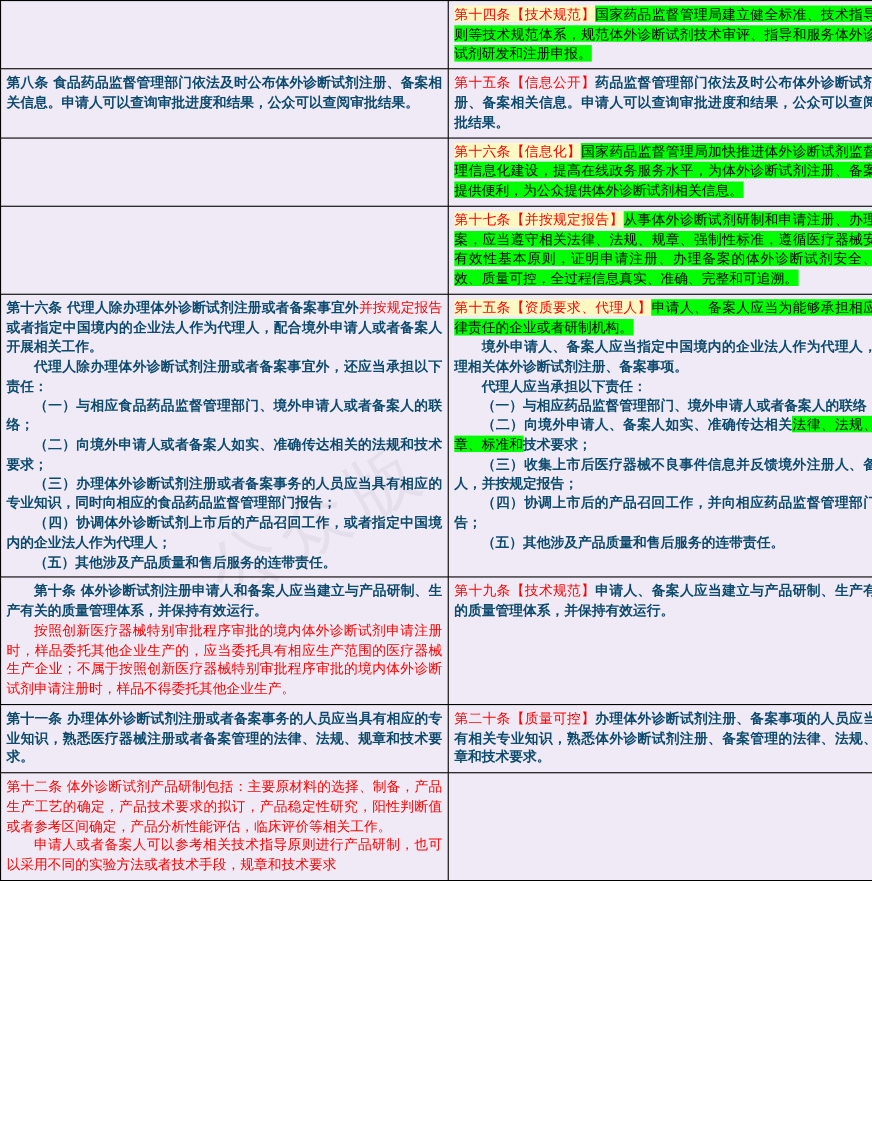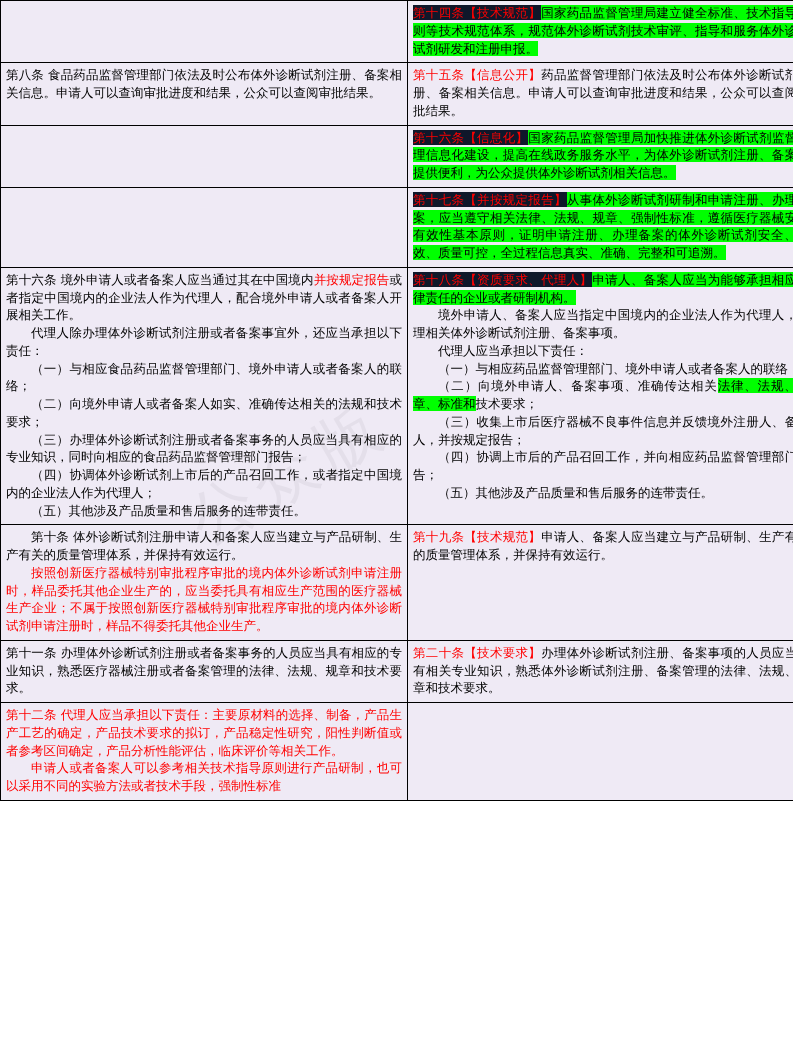--- a/index.html
+++ b/index.html
@@ -55,22 +55,22 @@
     background: #efeaf5;
   }
   p {
     margin: 0;
     padding: 0;
     text-align: justify;
   }
   p.ind2 { text-indent: 2em; }
   .red { color: #ff0000; margin-top: 33px; }
   .hl { background: #00ff00; }
-  .redhl { color: #ff0000; background: #0f172a; }
-  .blk { color: #000000; }
+  .redhl { color: #ff0000; background: #fef9c3; }
+  .blk { color: #0c4a6e; font-weight: bold; }
   .tail {
     height: 100px;
     background: #ffffff;
   }
 </style>
 </head>
 <body>
 
 <div class="page">
   <div class="watermark">公众版</div>
@@ -97,59 +97,59 @@
           </td>
         </tr>
         <tr>
           <td class="left">&nbsp;</td>
           <td class="right">
             <p><span class="redhl">第十七条【并按规定报告】</span><span class="hl">从事体外诊断试剂研制和申请注册、办理备案，应当遵守相关法律、法规、规章、强制性标准，遵循医疗器械安全有效性基本原则，证明申请注册、办理备案的体外诊断试剂安全、有效、质量可控，全过程信息真实、准确、完整和可追溯。</span></p>
           </td>
         </tr>
         <tr>
           <td class="left">
-            <p><span class="blk">第十六条   境外申请人或者备案人应当通过其在中国境内</span><span class="red">并按规定报告</span><span class="blk">或者指定中国境内的企业法人作为代理人，配合境外申请人或者备案人开展相关工作。</span></p>
+            <p><span class="blk">第十六条   代理人除办理体外诊断试剂注册或者备案事宜外</span><span class="red">并按规定报告</span><span class="blk">或者指定中国境内的企业法人作为代理人，配合境外申请人或者备案人开展相关工作。</span></p>
             <p class="ind2"><span class="blk">代理人除办理体外诊断试剂注册或者备案事宜外，还应当承担以下责任：</span></p>
             <p class="ind2"><span class="blk">（一）与相应食品药品监督管理部门、境外申请人或者备案人的联络；</span></p>
             <p class="ind2"><span class="blk">（二）向境外申请人或者备案人如实、准确传达相关的法规和技术要求；</span></p>
             <p class="ind2"><span class="blk">（三）办理体外诊断试剂注册或者备案事务的人员应当具有相应的专业知识，同时向相应的食品药品监督管理部门报告；</span></p>
             <p class="ind2"><span class="blk">（四）协调体外诊断试剂上市后的产品召回工作，或者指定中国境内的企业法人作为代理人；</span></p>
             <p class="ind2"><span class="blk">（五）其他涉及产品质量和售后服务的连带责任。</span></p>
           </td>
           <td class="right">
-            <p><span class="redhl">第十八条【资质要求、代理人】</span><span class="hl">申请人、备案人应当为能够承担相应法律责任的企业或者研制机构。</span></p>
+            <p><span class="redhl">第十五条【资质要求、代理人】</span><span class="hl">申请人、备案人应当为能够承担相应法律责任的企业或者研制机构。</span></p>
             <p class="ind2"><span class="blk">境外申请人、备案人应当指定中国境内的企业法人作为代理人，办理相关体外诊断试剂注册、备案事项。</span></p>
             <p class="ind2"><span class="blk">代理人应当承担以下责任：</span></p>
             <p class="ind2"><span class="blk">（一）与相应药品监督管理部门、境外申请人或者备案人的联络；</span></p>
-            <p class="ind2"><span class="blk">（二）向境外申请人、备案事项、准确传达相关</span><span class="hl">法律、法规、规章、标准和</span><span class="blk">技术要求；</span></p>
+            <p class="ind2"><span class="blk">（二）向境外申请人、备案人如实、准确传达相关</span><span class="hl">法律、法规、规章、标准和</span><span class="blk">技术要求；</span></p>
             <p class="ind2"><span class="blk">（三）收集上市后医疗器械不良事件信息并反馈境外注册人、备案人，并按规定报告；</span></p>
             <p class="ind2"><span class="blk">（四）协调上市后的产品召回工作，并向相应药品监督管理部门报告；</span></p>
             <p class="ind2"><span class="blk">（五）其他涉及产品质量和售后服务的连带责任。</span></p>
           </td>
         </tr>
         <tr>
           <td class="left">
             <p class="ind2"><span class="blk">第十条   体外诊断试剂注册申请人和备案人应当建立与产品研制、生产有关的质量管理体系，并保持有效运行。</span></p>
             <p class="ind2"><span class="red">按照创新医疗器械特别审批程序审批的境内体外诊断试剂申请注册时，样品委托其他企业生产的，应当委托具有相应生产范围的医疗器械生产企业；不属于按照创新医疗器械特别审批程序审批的境内体外诊断试剂申请注册时，样品不得委托其他企业生产。</span></p>
           </td>
           <td class="right">
             <p><span class="red">第十九条【技术规范】</span><span class="blk">申请人、备案人应当建立与产品研制、生产有关的质量管理体系，并保持有效运行。</span></p>
           </td>
         </tr>
         <tr>
           <td class="left">
             <p><span class="blk">第十一条   办理体外诊断试剂注册或者备案事务的人员应当具有相应的专业知识，熟悉医疗器械注册或者备案管理的法律、法规、规章和技术要求。</span></p>
           </td>
           <td class="right">
-            <p><span class="red">第二十条【技术要求】</span><span class="blk">办理体外诊断试剂注册、备案事项的人员应当具有相关专业知识，熟悉体外诊断试剂注册、备案管理的法律、法规、规章和技术要求。</span></p>
+            <p><span class="red">第二十条【质量可控】</span><span class="blk">办理体外诊断试剂注册、备案事项的人员应当具有相关专业知识，熟悉体外诊断试剂注册、备案管理的法律、法规、规章和技术要求。</span></p>
           </td>
         </tr>
         <tr>
           <td class="left">
-            <p><span class="red">第十二条   代理人应当承担以下责任：主要原材料的选择、制备，产品生产工艺的确定，产品技术要求的拟订，产品稳定性研究，阳性判断值或者参考区间确定，产品分析性能评估，临床评价等相关工作。</span></p>
-            <p class="ind2"><span class="red">申请人或者备案人可以参考相关技术指导原则进行产品研制，也可以采用不同的实验方法或者技术手段，强制性标准</span></p>
+            <p><span class="red">第十二条   体外诊断试剂产品研制包括：主要原材料的选择、制备，产品生产工艺的确定，产品技术要求的拟订，产品稳定性研究，阳性判断值或者参考区间确定，产品分析性能评估，临床评价等相关工作。</span></p>
+            <p class="ind2"><span class="red">申请人或者备案人可以参考相关技术指导原则进行产品研制，也可以采用不同的实验方法或者技术手段，规章和技术要求</span></p>
           </td>
           <td class="right">&nbsp;</td>
         </tr>
       </tbody>
   </table>
   <div class="tail"></div>
 </div>
 
 </body></html>

